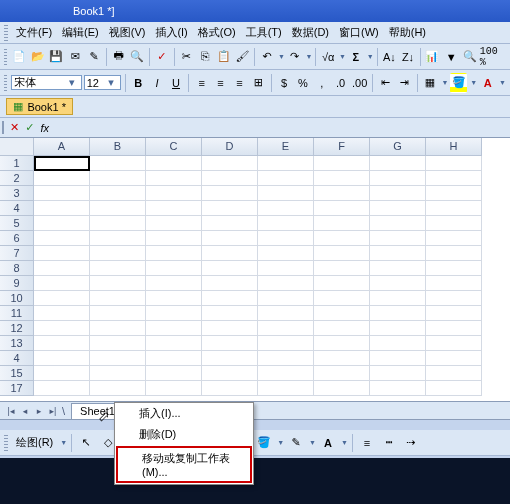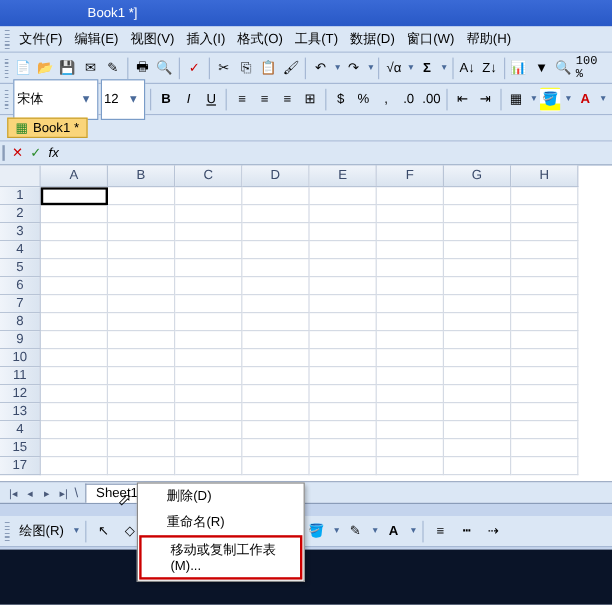--- a/index.html
+++ b/index.html
@@ -6,21 +6,21 @@
 body { background: #c4d4ed; width: 510px; height: 504px; overflow: hidden; position: relative; }
 .titlebar { background: linear-gradient(#3a6ad6, #2858c6); height: 22px; color: #fff; display: flex; align-items: center; padding: 0 4px; font-size: 12px; }
 .titlebar .title { margin-left: 69px; }
 .menubar { background: #dbe7f5; height: 22px; display: flex; align-items: center; padding: 2px 4px; gap: 2px; border-bottom: 1px solid #a6b8d4; }
 .grip { width: 4px; height: 16px; background: repeating-linear-gradient(#8a9cb8 0 1px, transparent 1px 3px); margin-right: 2px; }
 .menu-item { padding: 2px 4px; cursor: pointer; color: #000; }
 .toolbar { background: #dbe7f5; height: 26px; display: flex; align-items: center; padding: 2px 4px; gap: 1px; border-bottom: 1px solid #a6b8d4; }
 .tbtn { width: 20px; height: 20px; border: 1px solid transparent; display: flex; align-items: center; justify-content: center; cursor: pointer; border-radius: 2px; font-size: 11px; }
 .sep { width: 1px; height: 18px; background: #a6b8d4; margin: 0 2px; }
 .font-row { background: #dbe7f5; height: 26px; display: flex; align-items: center; padding: 2px 4px; gap: 2px; border-bottom: 1px solid #a6b8d4; }
-.combo { background: #fff; border: 1px solid #7a9cc8; height: 34px; display: flex; align-items: center; padding: 0 2px; }
+.combo { background: #fff; border: 1px solid #7a9cc8; height: 15px; display: flex; align-items: center; padding: 0 2px; }
 .combo .arrow { width: 14px; text-align: center; color: #4a6a9a; cursor: pointer; }
 .doc-tab { background: #dbe7f5; height: 22px; display: flex; align-items: center; padding: 2px 6px; border-bottom: 1px solid #a6b8d4; }
 .doc-tab .tab { background: #fad57a; border: 1px solid #c8a030; padding: 1px 6px; display: flex; align-items: center; gap: 4px; }
 .formula-bar { background: #dbe7f5; height: 20px; display: flex; align-items: center; border-bottom: 1px solid #8a9cb8; }
 .name-box { background: #fff; width: 84px; height: 18px; border: 1px solid #a6b8d4; padding: 0 4px; display: flex; align-items: center; }
 .fx-area { display: flex; align-items: center; gap: 6px; padding: 0 6px; border-left: 2px solid #8a9cb8; margin-left: 2px; }
 .grid-area { background: #fff; height: 264px; display: flex; flex-direction: column; border-bottom: 1px solid #8a9cb8; }
 .col-headers { display: flex; height: 18px; }
 .corner { width: 34px; background: #e8eef6; border-right: 1px solid #b8c4d6; border-bottom: 1px solid #b8c4d6; }
 .col-h { width: 56px; background: linear-gradient(#f0f4fa, #dae4f0); border-right: 1px solid #b8c4d6; border-bottom: 1px solid #b8c4d6; text-align: center; line-height: 17px; color: #3a4a6a; cursor: pointer; }
@@ -387,21 +387,21 @@
       <b>A</b>
     </div>
     <span class="dropdown-arrow">▼</span>
   <div class="sep"></div>
   <div class="tbtn">≡</div>
   <div class="tbtn">┅</div>
   <div class="tbtn">⇢</div>
 </div>
 
 <div class="context-menu">
+  <div class="ctx-item">插入(I)...</div>
   <div class="ctx-item">删除(D)</div>
-  <div class="ctx-item">重命名(R)</div>
   <div class="ctx-item highlight">移动或复制工作表(M)...</div>
 
 </div>
 
 <div class="cursor-icon">⬀</div>
 
 <div class="bottom-dark"></div>
 
 </body></html>

